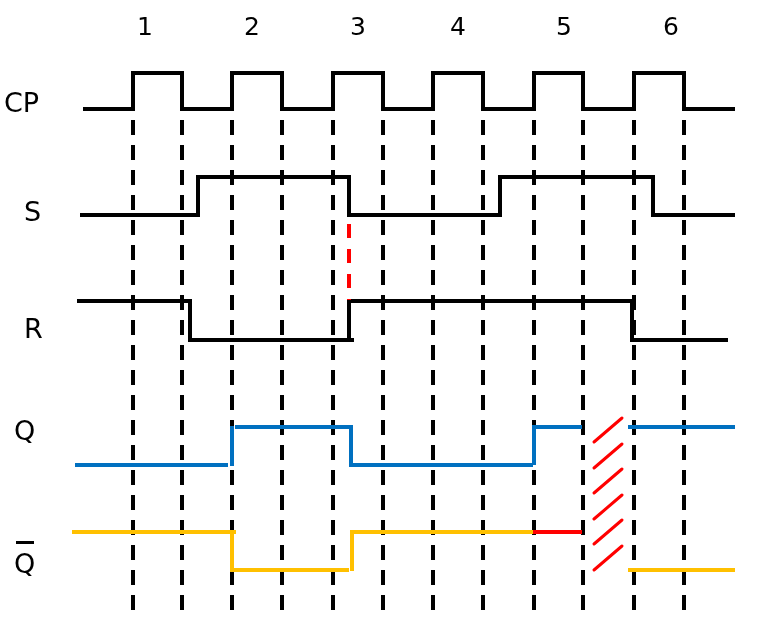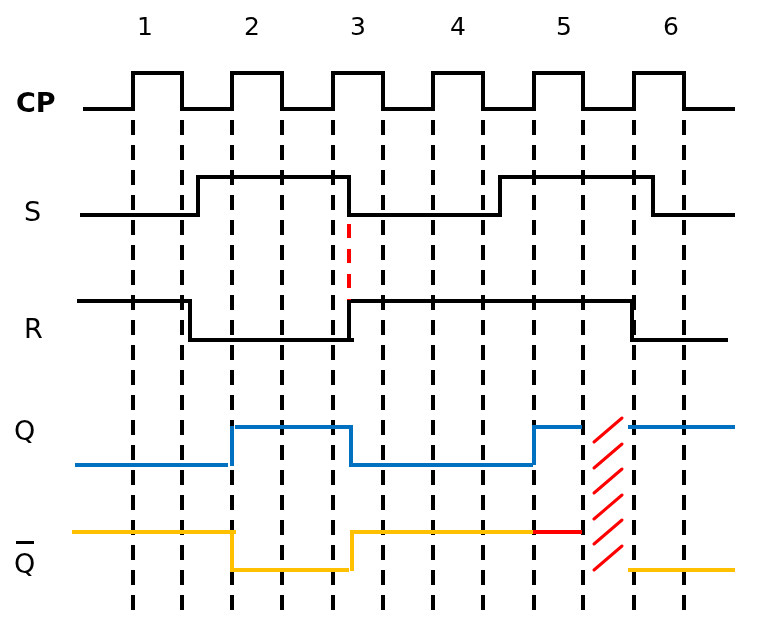--- a/index.html
+++ b/index.html
@@ -14,21 +14,21 @@
 <body>
 
 <div id="stage">
   <span class="num" style="left:145px; top:14px;">1</span>
   <span class="num" style="left:252px; top:14px;">2</span>
   <span class="num" style="left:358px; top:14px;">3</span>
   <span class="num" style="left:458px; top:14px;">4</span>
   <span class="num" style="left:564px; top:14px;">5</span>
   <span class="num" style="left:671px; top:14px;">6</span>
 
-  <span class="lbl" style="left:16px; top:89px;font-weight:bold;">CP</span>
+  <span class="lbl" style="left:4px; top:89px;">CP</span>
   <span class="lbl" style="left:24px; top:198px;">S</span>
   <span class="lbl" style="left:24px; top:315px;">R</span>
   <span class="lbl" style="left:14px; top:417px;">Q</span>
   <span class="qbar"></span>
   <span class="lbl" style="left:14px; top:550px;">Q</span>
 
   <svg width="768" height="643" viewBox="0 0 768 643">
     <g stroke="#000" stroke-width="4" stroke-dasharray="15 10" fill="none">
       <line x1="133" y1="120" x2="133" y2="616"></line>
       <line x1="182" y1="120" x2="182" y2="616"></line>

